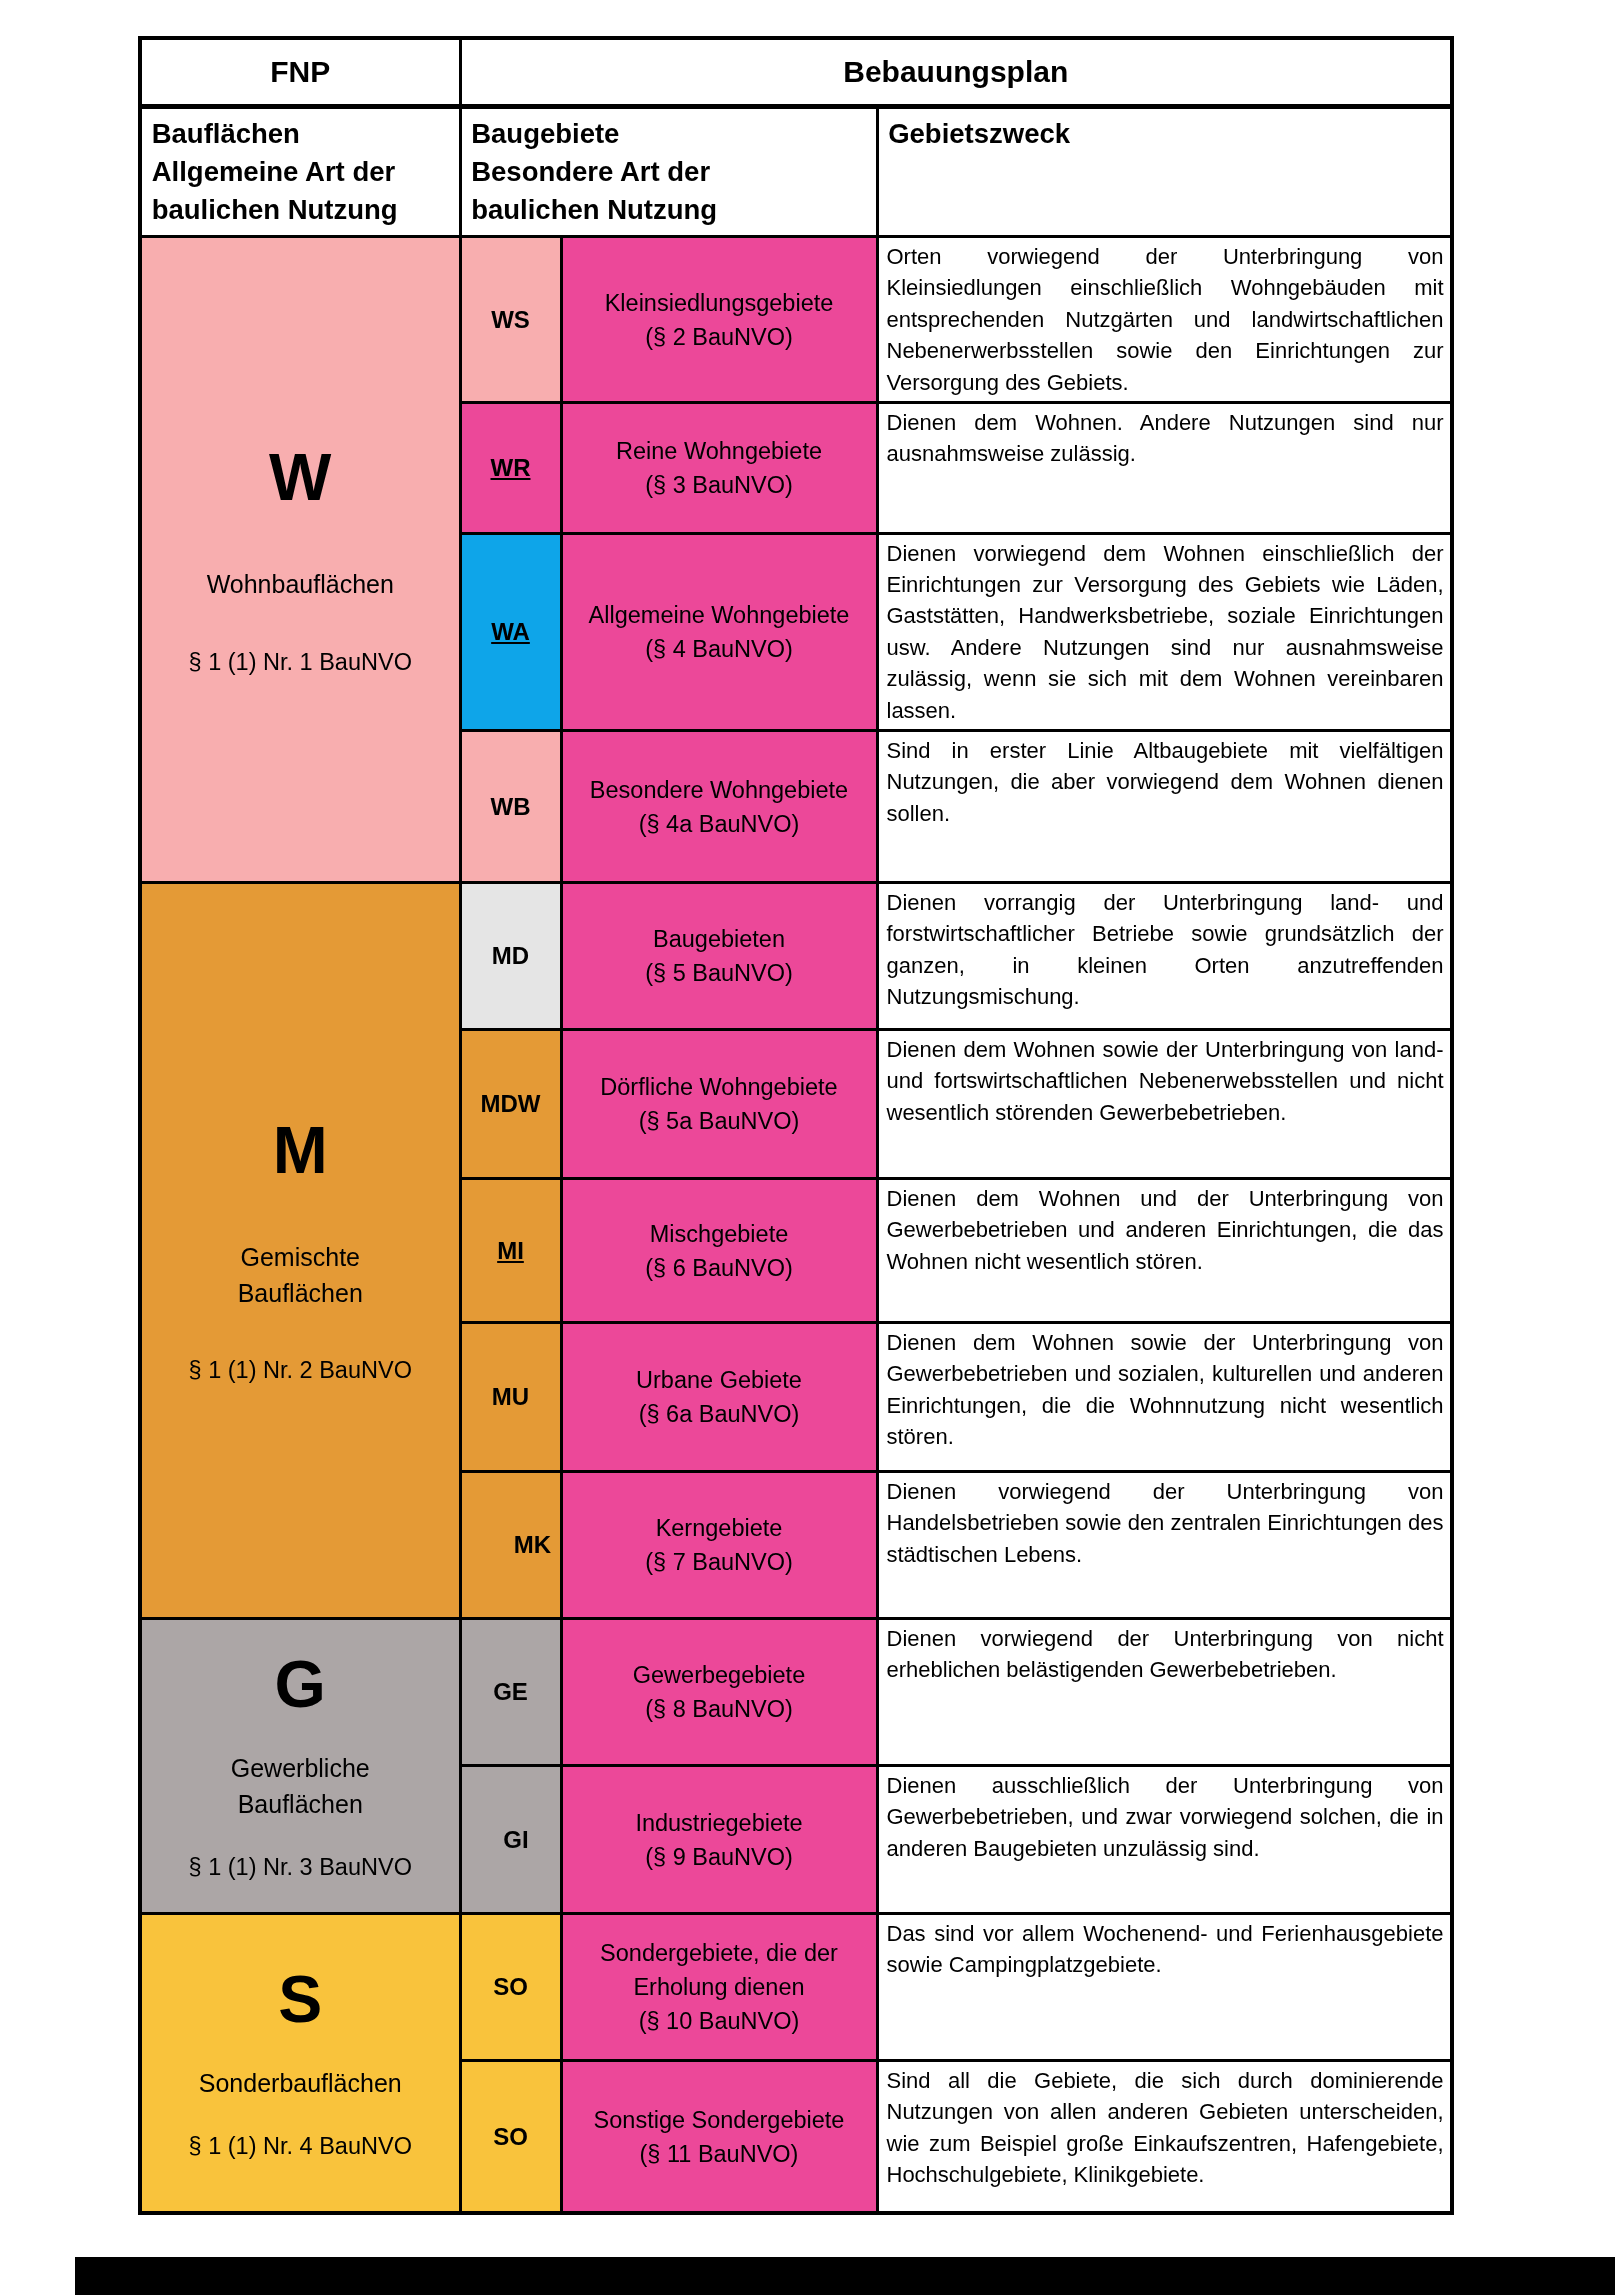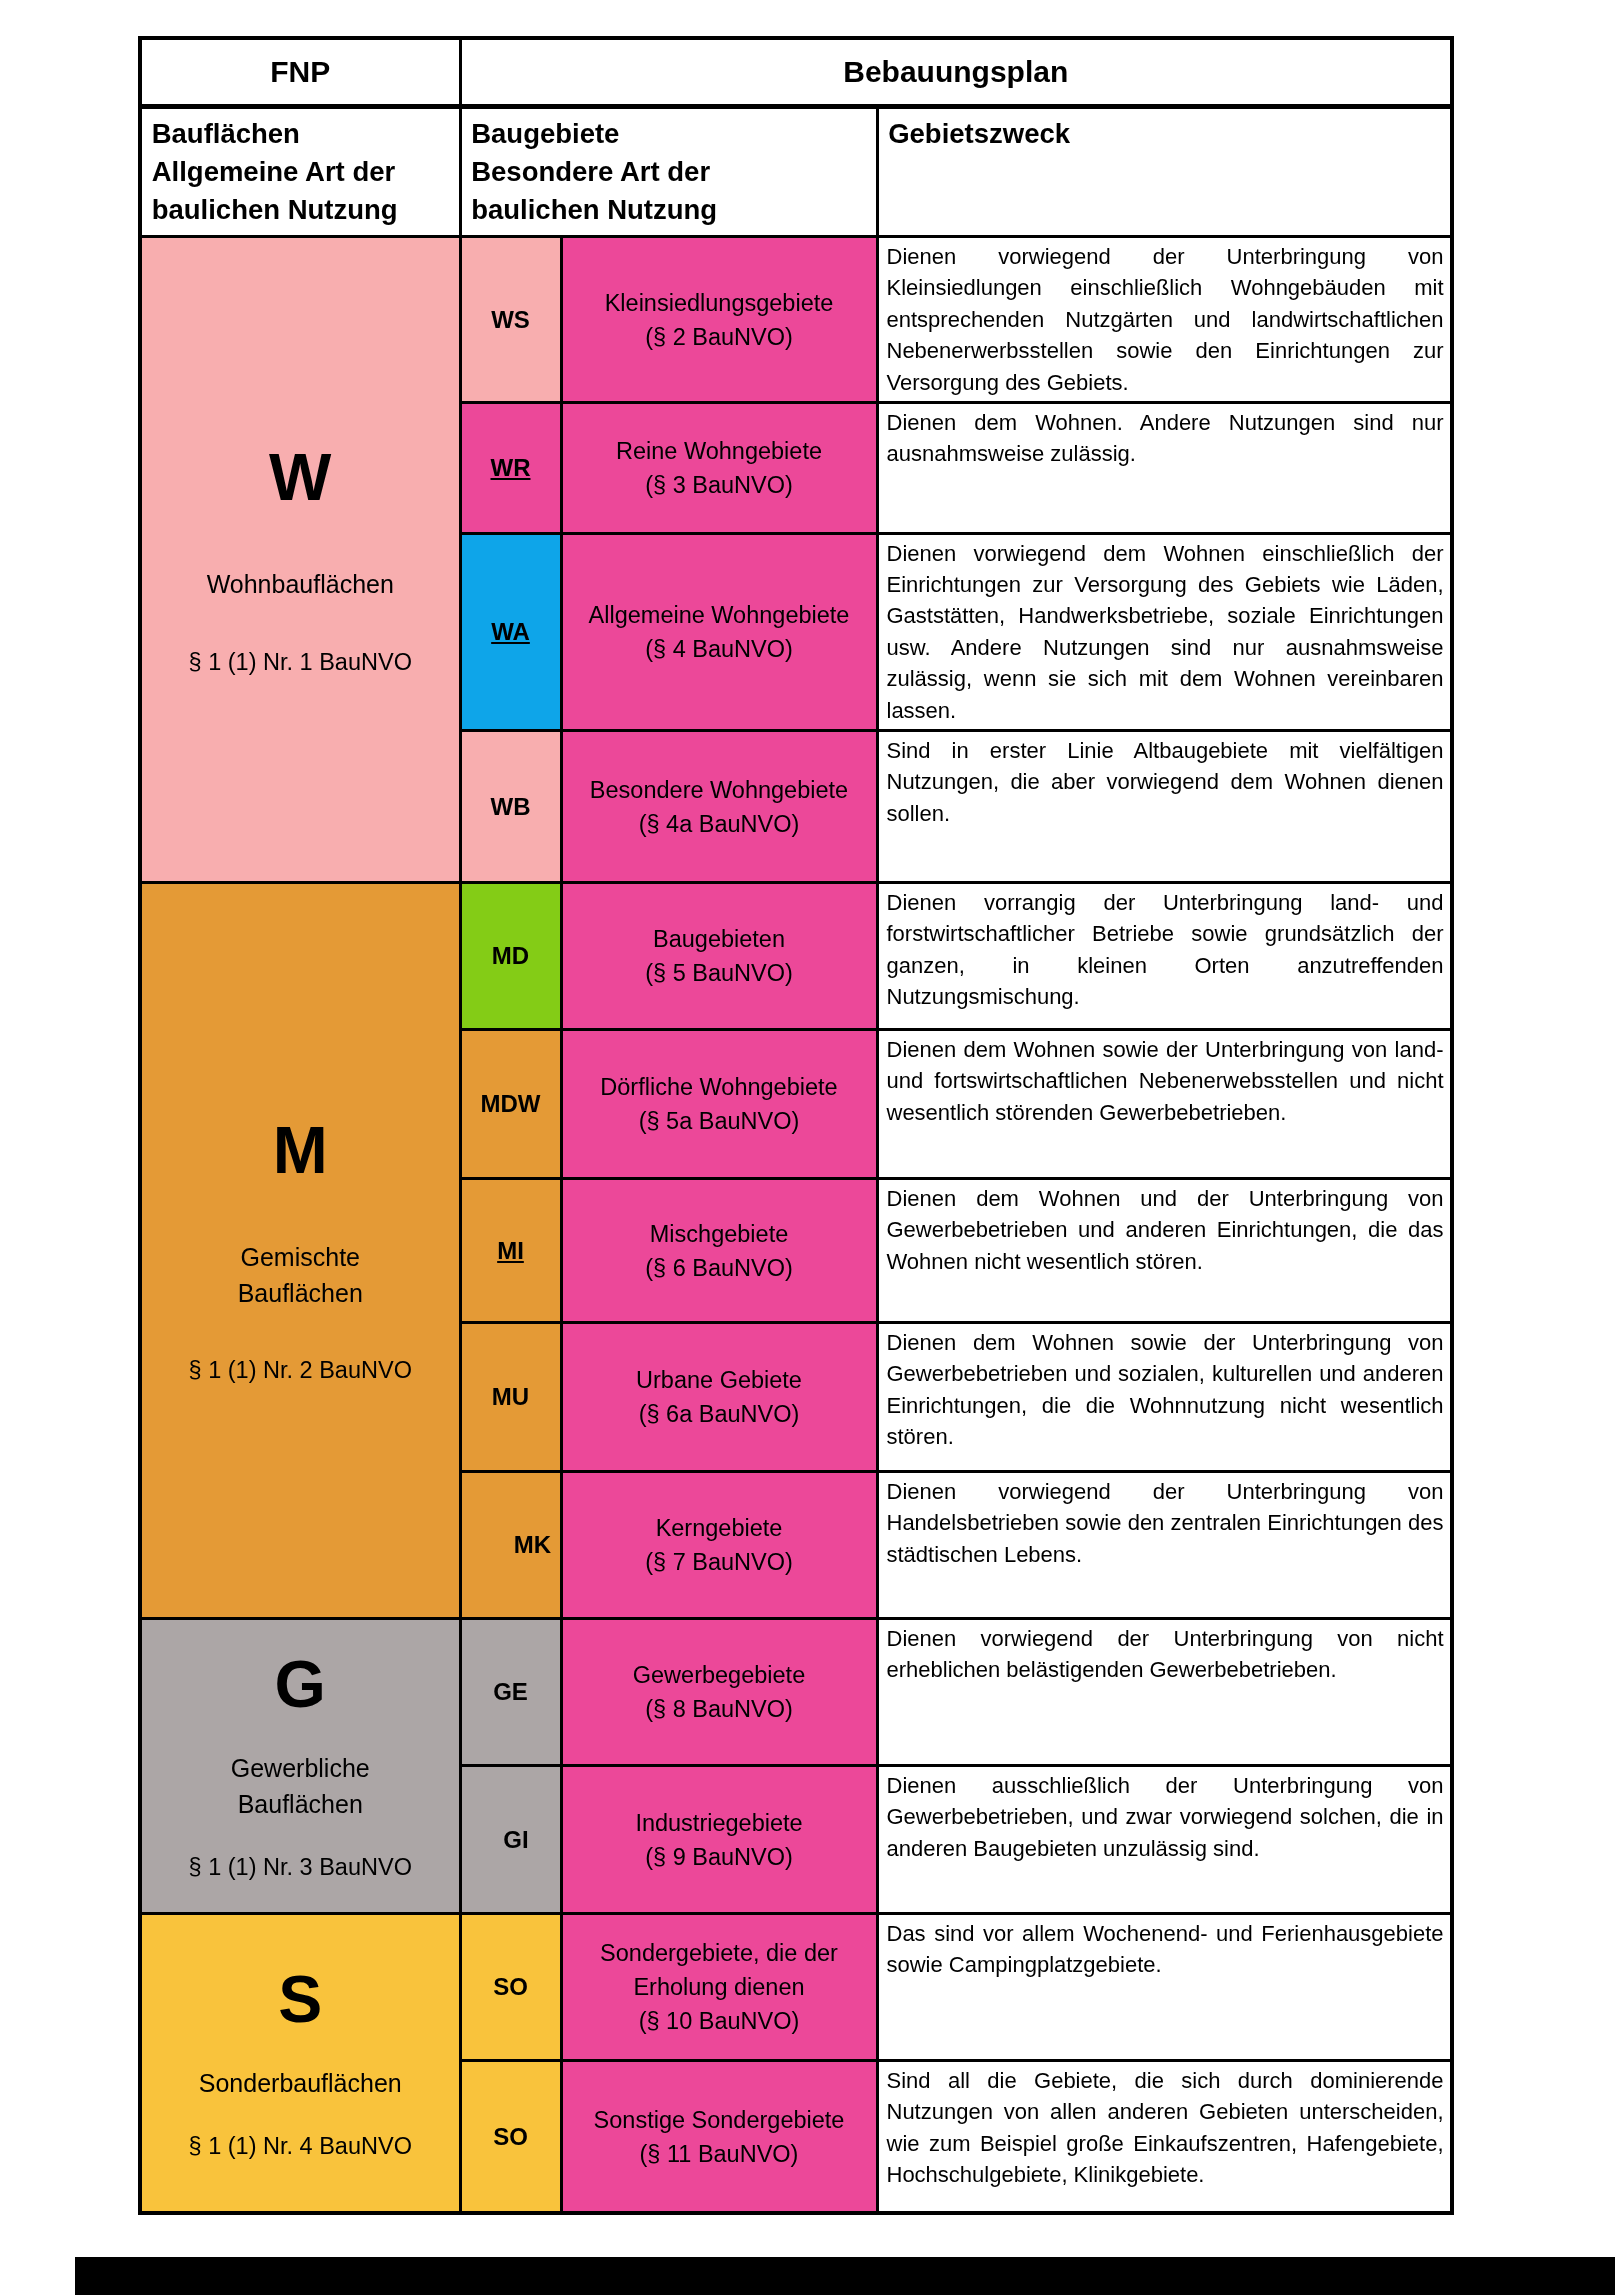--- a/index.html
+++ b/index.html
@@ -62,21 +62,21 @@
       <td class="sec" rowspan="4" style="background-color: rgb(248, 174, 175);">
         <div class="sec-letter">W</div>
         <div class="sec-title">Wohnbauflächen</div>
         <div class="sec-ref">§ 1 (1) Nr. 1 BauNVO</div>
       </td>
       <td class="code" style="background-color: rgb(248, 174, 175);">WS</td>
       <td class="gname">
         <div>Kleinsiedlungsgebiete</div>
         <div>(§ 2 BauNVO)</div>
       </td>
-      <td class="purpose">Dienen vorwiegend der Unterbringung von Kleinsiedlungen einschließlich Wohngebäuden mit entsprechenden Nutzgärten und landwirtschaftlichen Nebenerwerbsstellen sowie den Einrichtungen zur Versorgung des Gebiets.</td>
+      <td class="purpose">Orten vorwiegend der Unterbringung von Kleinsiedlungen einschließlich Wohngebäuden mit entsprechenden Nutzgärten und landwirtschaftlichen Nebenerwerbsstellen sowie den Einrichtungen zur Versorgung des Gebiets.</td>
     </tr>
     <tr style="height:131px">
       <td class="code" style="background-color: #ec4899; text-decoration: underline;">WR</td>
       <td class="gname">
         <div>Reine Wohngebiete</div>
         <div>(§ 3 BauNVO)</div>
       </td>
       <td class="purpose">Dienen dem Wohnen. Andere Nutzungen sind nur ausnahmsweise zulässig.</td>
     </tr>
     <tr style="height:186px">
@@ -96,21 +96,21 @@
       <td class="purpose">Sind in erster Linie Altbaugebiete mit vielfältigen Nutzungen, die aber vorwiegend dem Wohnen dienen sollen.</td>
     </tr>
 
     <tr style="height:147px">
       <td class="sec" rowspan="5" style="background-color: rgb(228, 154, 54);">
         <div class="sec-letter">M</div>
         <div class="sec-title">Gemischte
 Bauflächen</div>
         <div class="sec-ref">§ 1 (1) Nr. 2 BauNVO</div>
       </td>
-      <td class="code" style="background-color: #84cc16;">MD</td>
+      <td class="code" style="background-color: #e5e5e5;">MD</td>
       <td class="gname">
         <div>Baugebieten</div>
         <div>(§ 5 BauNVO)</div>
       </td>
       <td class="purpose">Dienen vorrangig der Unterbringung land- und forstwirtschaftlicher Betriebe sowie grundsätzlich der ganzen, in kleinen Orten anzutreffenden Nutzungsmischung.</td>
     </tr>
     <tr style="height:149px">
       <td class="code" style="background-color: rgb(228, 154, 54);">MDW</td>
       <td class="gname">
         <div>Dörfliche Wohngebiete</div>

